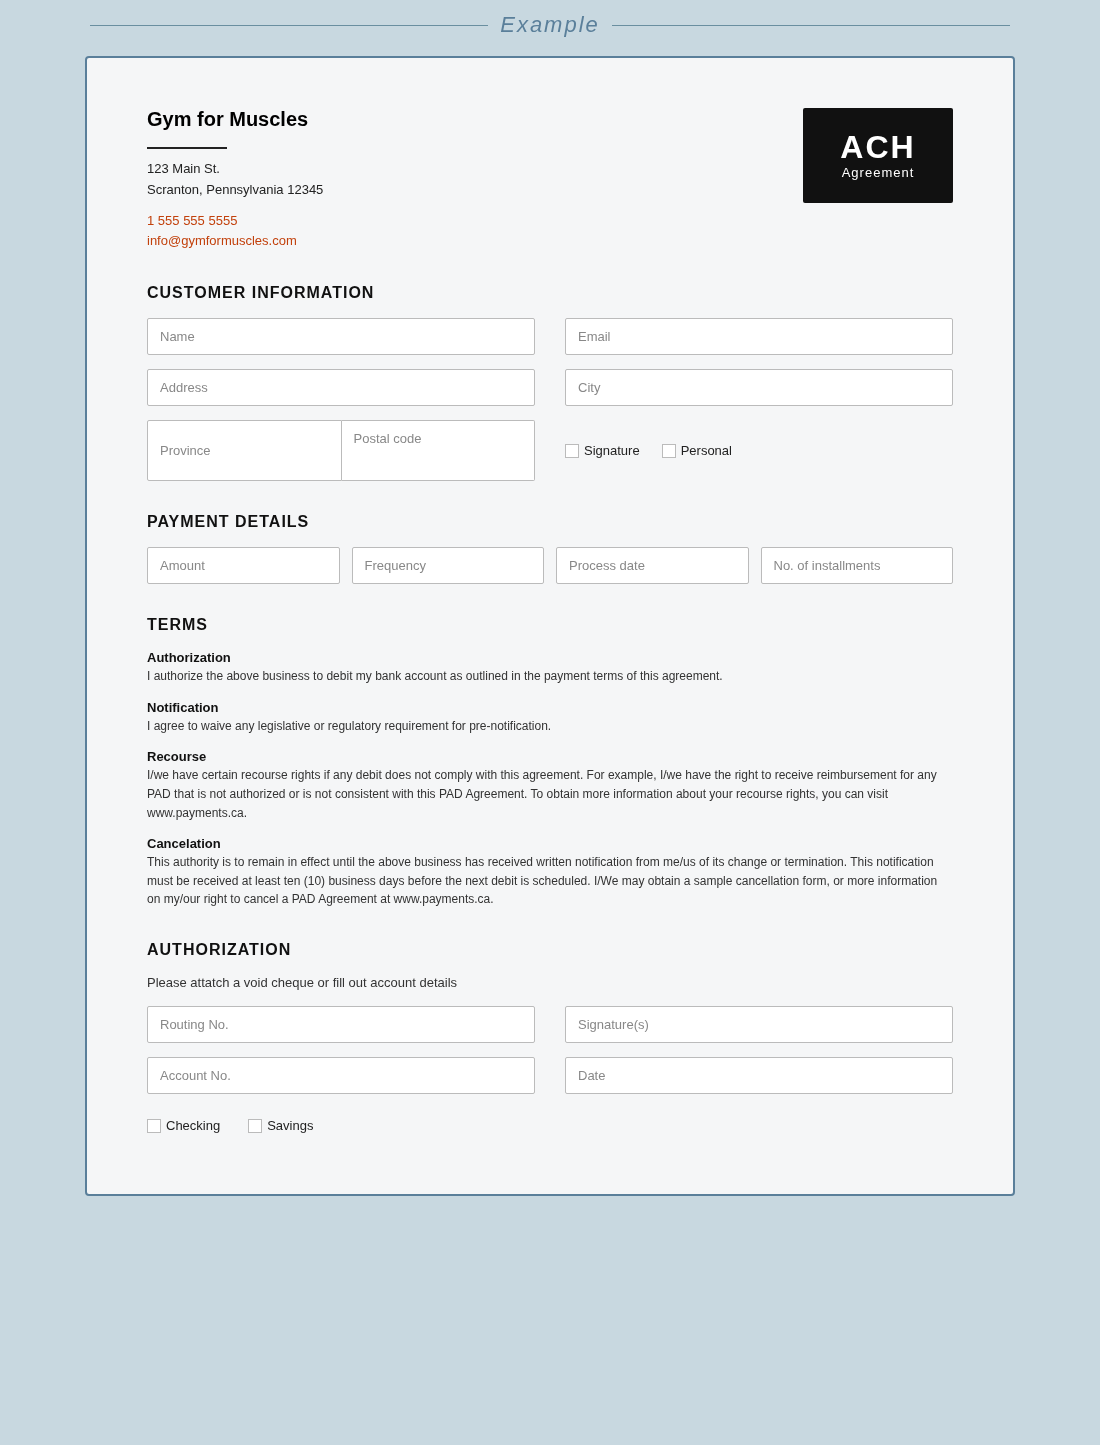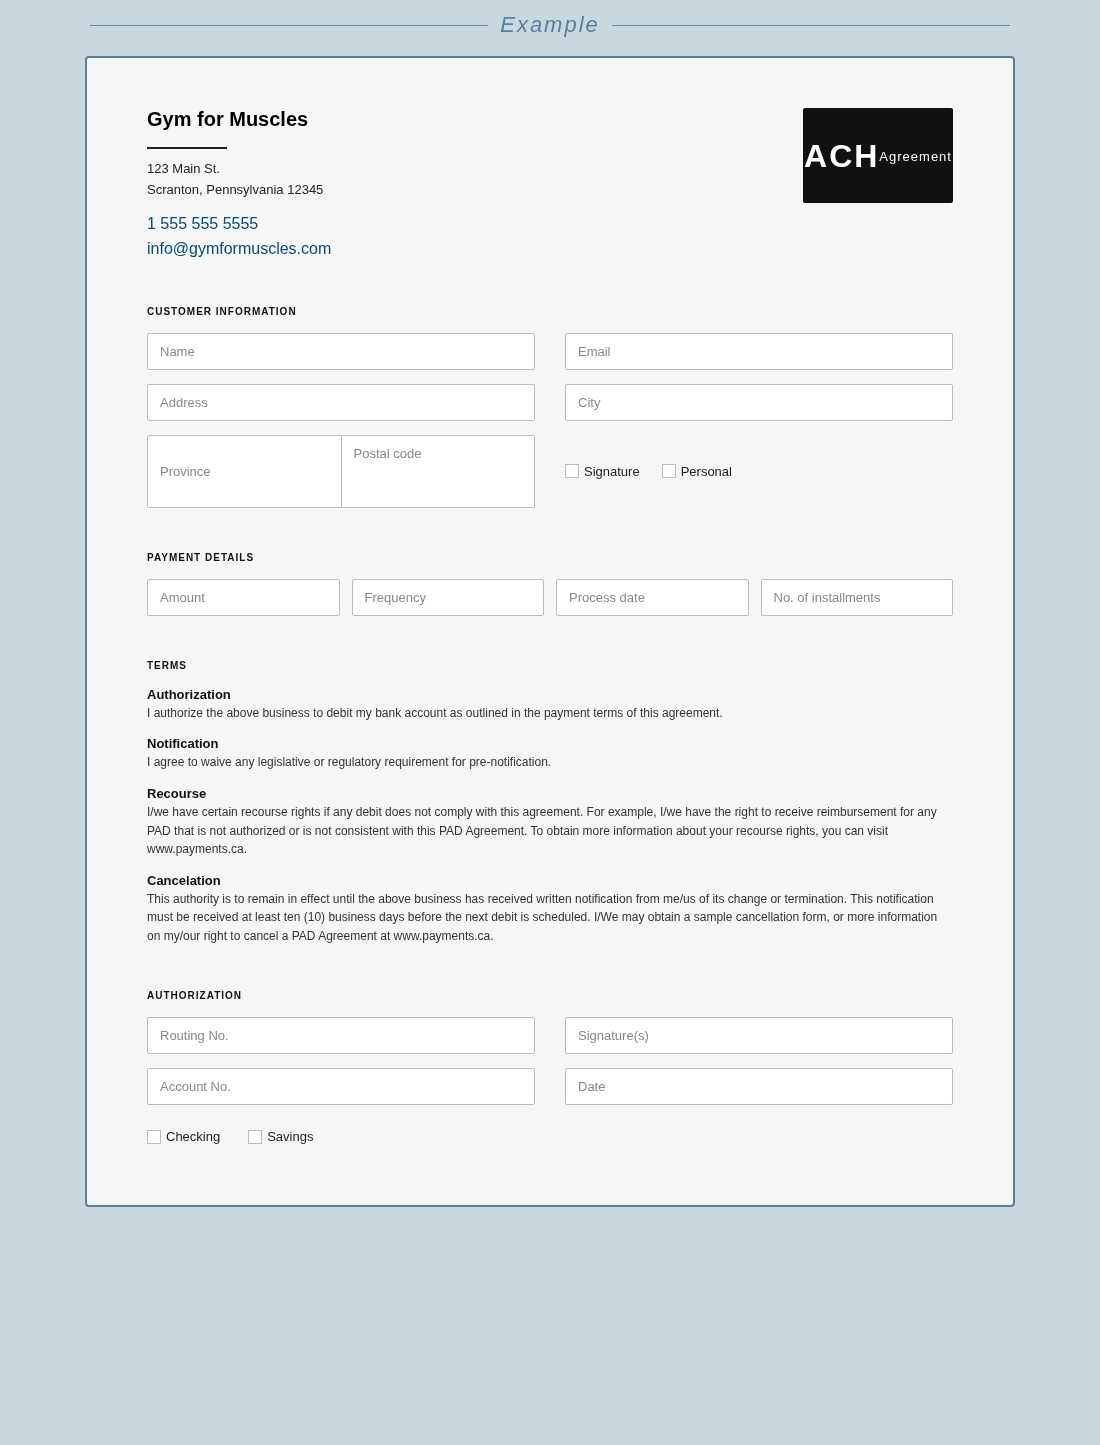--- a/index.html
+++ b/index.html
@@ -69,55 +69,55 @@
       height: 2px;
       background: #222;
       margin-bottom: 10px;
     }
     .company-address {
       font-size: 13px;
       line-height: 1.6;
       color: #222;
     }
     .company-contact {
-      font-size: 16px;
+      font-size: 13px;
       line-height: 1.6;
-      color: #0c4a6e;
+      color: #c2410c;
       margin-top: 10px;
     }
     .ach-logo {
       background: #111;
       color: #fff;
       width: 150px;
       height: 95px;
       display: flex;
-      flex-direction: row;
+      flex-direction: column;
       align-items: center;
       justify-content: center;
       border-radius: 2px;
     }
     .ach-logo-main {
       font-size: 32px;
       font-weight: bold;
       letter-spacing: 2px;
       line-height: 1;
     }
     .ach-logo-sub {
       font-size: 13px;
       letter-spacing: 1px;
       margin-top: 2px;
     }
     
     .section-title {
-      font-size: 10px;
+      font-size: 16px;
       font-weight: bold;
       letter-spacing: 1px;
       color: #111;
       margin-bottom: 16px;
-      margin-top: 44px;
+      margin-top: 32px;
     }
     
     .form-row {
       display: flex;
       gap: 30px;
       margin-bottom: 14px;
     }
     .form-field {
       flex: 1;
       border: 1px solid #bbb;
@@ -155,21 +155,21 @@
     }
     .checkbox-label {
       font-size: 13px;
       color: #222;
     }
     .province-field {
       flex: 1;
       border: 1px solid #bbb;
       background: #fff;
       border-radius: 2px 0 0 2px;
-      padding: 28px 12px;
+      padding: 22px 12px;
       font-size: 13px;
       color: #888;
       min-height: 36px;
     }
     .postal-field {
       flex: 1;
       border: 1px solid #bbb;
       border-left: none;
       background: #fff;
       border-radius: 0 2px 2px 0;
@@ -324,20 +324,21 @@
         <div class="term-heading">Recourse</div>
         <div class="term-body">I/we have certain recourse rights if any debit does not comply with this agreement. For example, I/we have the right to receive reimbursement for any PAD that is not authorized or is not consistent with this PAD Agreement. To obtain more information about your recourse rights, you can visit www.payments.ca.</div>
       </div>
       <div class="term-item">
         <div class="term-heading">Cancelation</div>
         <div class="term-body">This authority is to remain in effect until the above business has received written notification from me/us of its change or termination. This notification must be received at least ten (10) business days before the next debit is scheduled. I/We may obtain a sample cancellation form, or more information on my/our right to cancel a PAD Agreement at www.payments.ca.</div>
       </div>
     </div>
 
     <div class="section-title">AUTHORIZATION</div>
+    <div class="auth-subtitle">Please attatch a void cheque or fill out account details</div>
 
     <div class="form-row">
       <div class="form-field">
         <span class="form-field-label">Routing No.</span>
       </div>
       <div class="form-field">
         <span class="form-field-label">Signature(s)</span>
       </div>
     </div>
 

